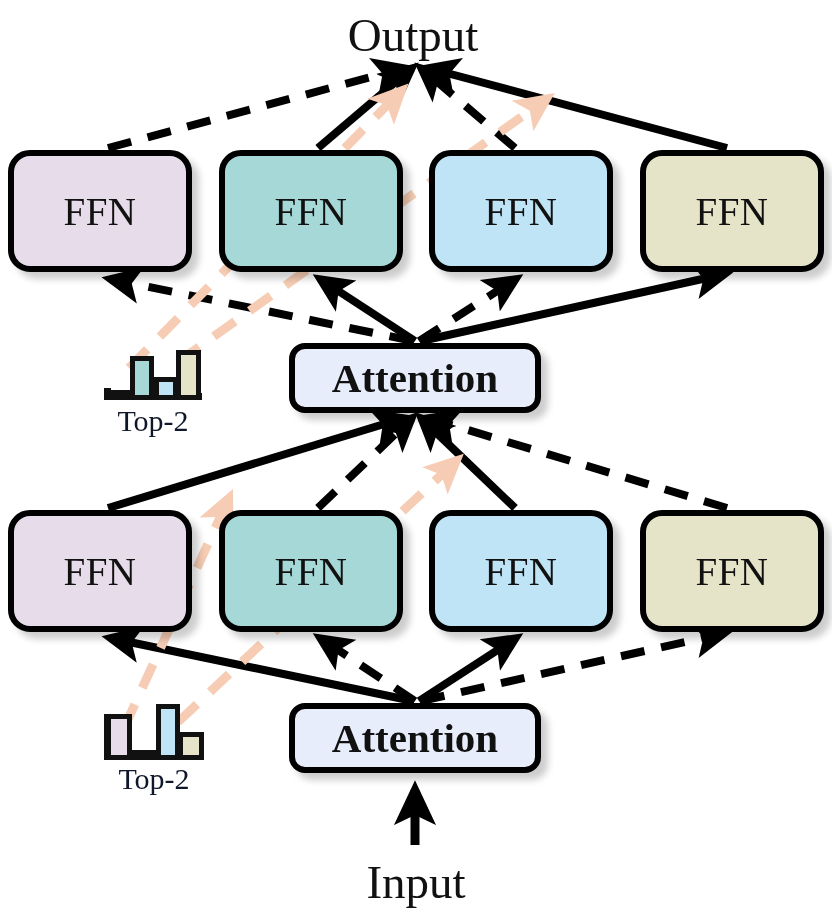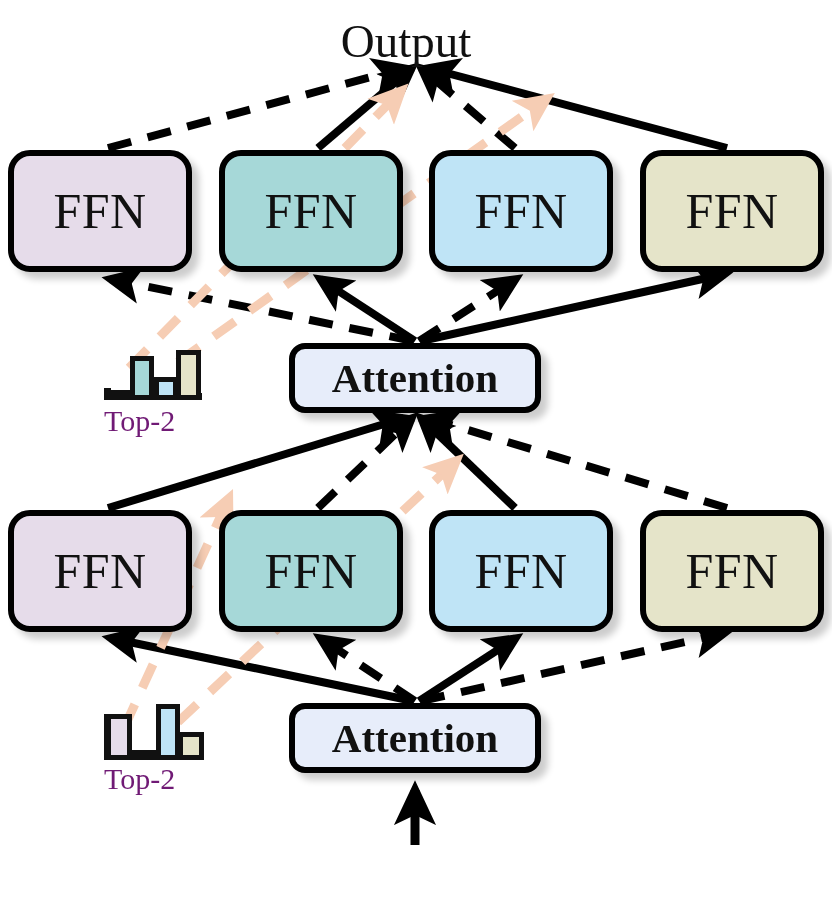--- a/index.html
+++ b/index.html
@@ -4,31 +4,31 @@
 <style>
   html,body{margin:0;padding:0;background:#ffffff;}
   body{width:832px;height:912px;font-family:"Liberation Serif",serif;}
   #stage{position:relative;width:832px;height:912px;overflow:hidden;background:#fff;}
   #wires{position:absolute;left:0;top:0;width:832px;height:912px;}
   .node{position:absolute;box-sizing:border-box;border:6px solid #000;border-radius:22px;
         display:flex;align-items:center;justify-content:center;
         box-shadow:7px 7px 7px rgba(0,0,0,0.20);}
   .node .lbl{font-family:"Liberation Serif",serif;color:#111;line-height:1;}
   .ffn{width:184px;height:122px;}
-  .ffn .lbl{font-size:50px;letter-spacing:.5px;}
+  .ffn .lbl{font-size:39px;letter-spacing:.5px;}
   .attn{width:252px;height:70px;border-radius:16px;border-width:6px;}
   .attn .lbl{font-size:41px;font-weight:bold;}
   .endlabel{position:absolute;font-family:"Liberation Serif",serif;color:#111;
             font-size:47px;white-space:nowrap;}
   .histo{position:absolute;}
   .histo .plot{position:absolute;left:0;top:0;}
   .histo .axis{position:absolute;background:#111;}
   .bar{position:absolute;bottom:0;border:5px solid #111;box-sizing:border-box;}
-  .histo .cap{position:absolute;width:100%;font-size:30px;
-              font-family:"Liberation Serif",serif;color:#701a75;}
+  .histo .cap{position:absolute;width:100%;text-align:center;font-size:30px;
+              font-family:"Liberation Serif",serif;color:#0f172a;}
 </style>
 </head>
 <body>
 
 <div id="stage">
 
   <svg id="wires" viewBox="0 0 832 912">
     <defs>
       <marker id="ahS" viewBox="0 0 12 12" refX="9" refY="6" markerWidth="5.2" markerHeight="5.2" orient="auto">
         <path d="M0,0.6 L11.5,6 L0,11.4 L2.6,6 Z" fill="#000"></path>
@@ -74,21 +74,22 @@
     <g>
       <path d="M124,728 L228,500" fill="none" stroke="#f6cdb4" stroke-width="9" stroke-dasharray="26 18" marker-end="url(#ahP)"></path>
       <path d="M178,722 L455,462" fill="none" stroke="#f6cdb4" stroke-width="9" stroke-dasharray="26 18" marker-end="url(#ahP)"></path>
     </g>
 
     <g>
       <path d="M415,845 L415,790" fill="none" stroke="#000" stroke-width="9" marker-end="url(#ahS)"></path>
     </g>
   </svg>
 
-  <div class="endlabel" style="left:0;top:14px;width:812px;text-align:center;">Output</div>
+  <div class="endlabel" style="left:0;top:8px;width:812px;text-align:center;padding-left:7px;">Output</div>
+  <div class="endlabel" style="left:0;top:855px;width:832px;text-align:center;">Input</div>
 
   <div class="node ffn" style="left:8px;top:150px;background:#e6dcea;">
     <span class="lbl">FFN</span>
   </div>
   <div class="node ffn" style="left:219px;top:150px;background:#a6d8d8;">
     <span class="lbl">FFN</span>
   </div>
   <div class="node ffn" style="left:429px;top:150px;background:#bfe4f6;">
     <span class="lbl">FFN</span>
   </div>

